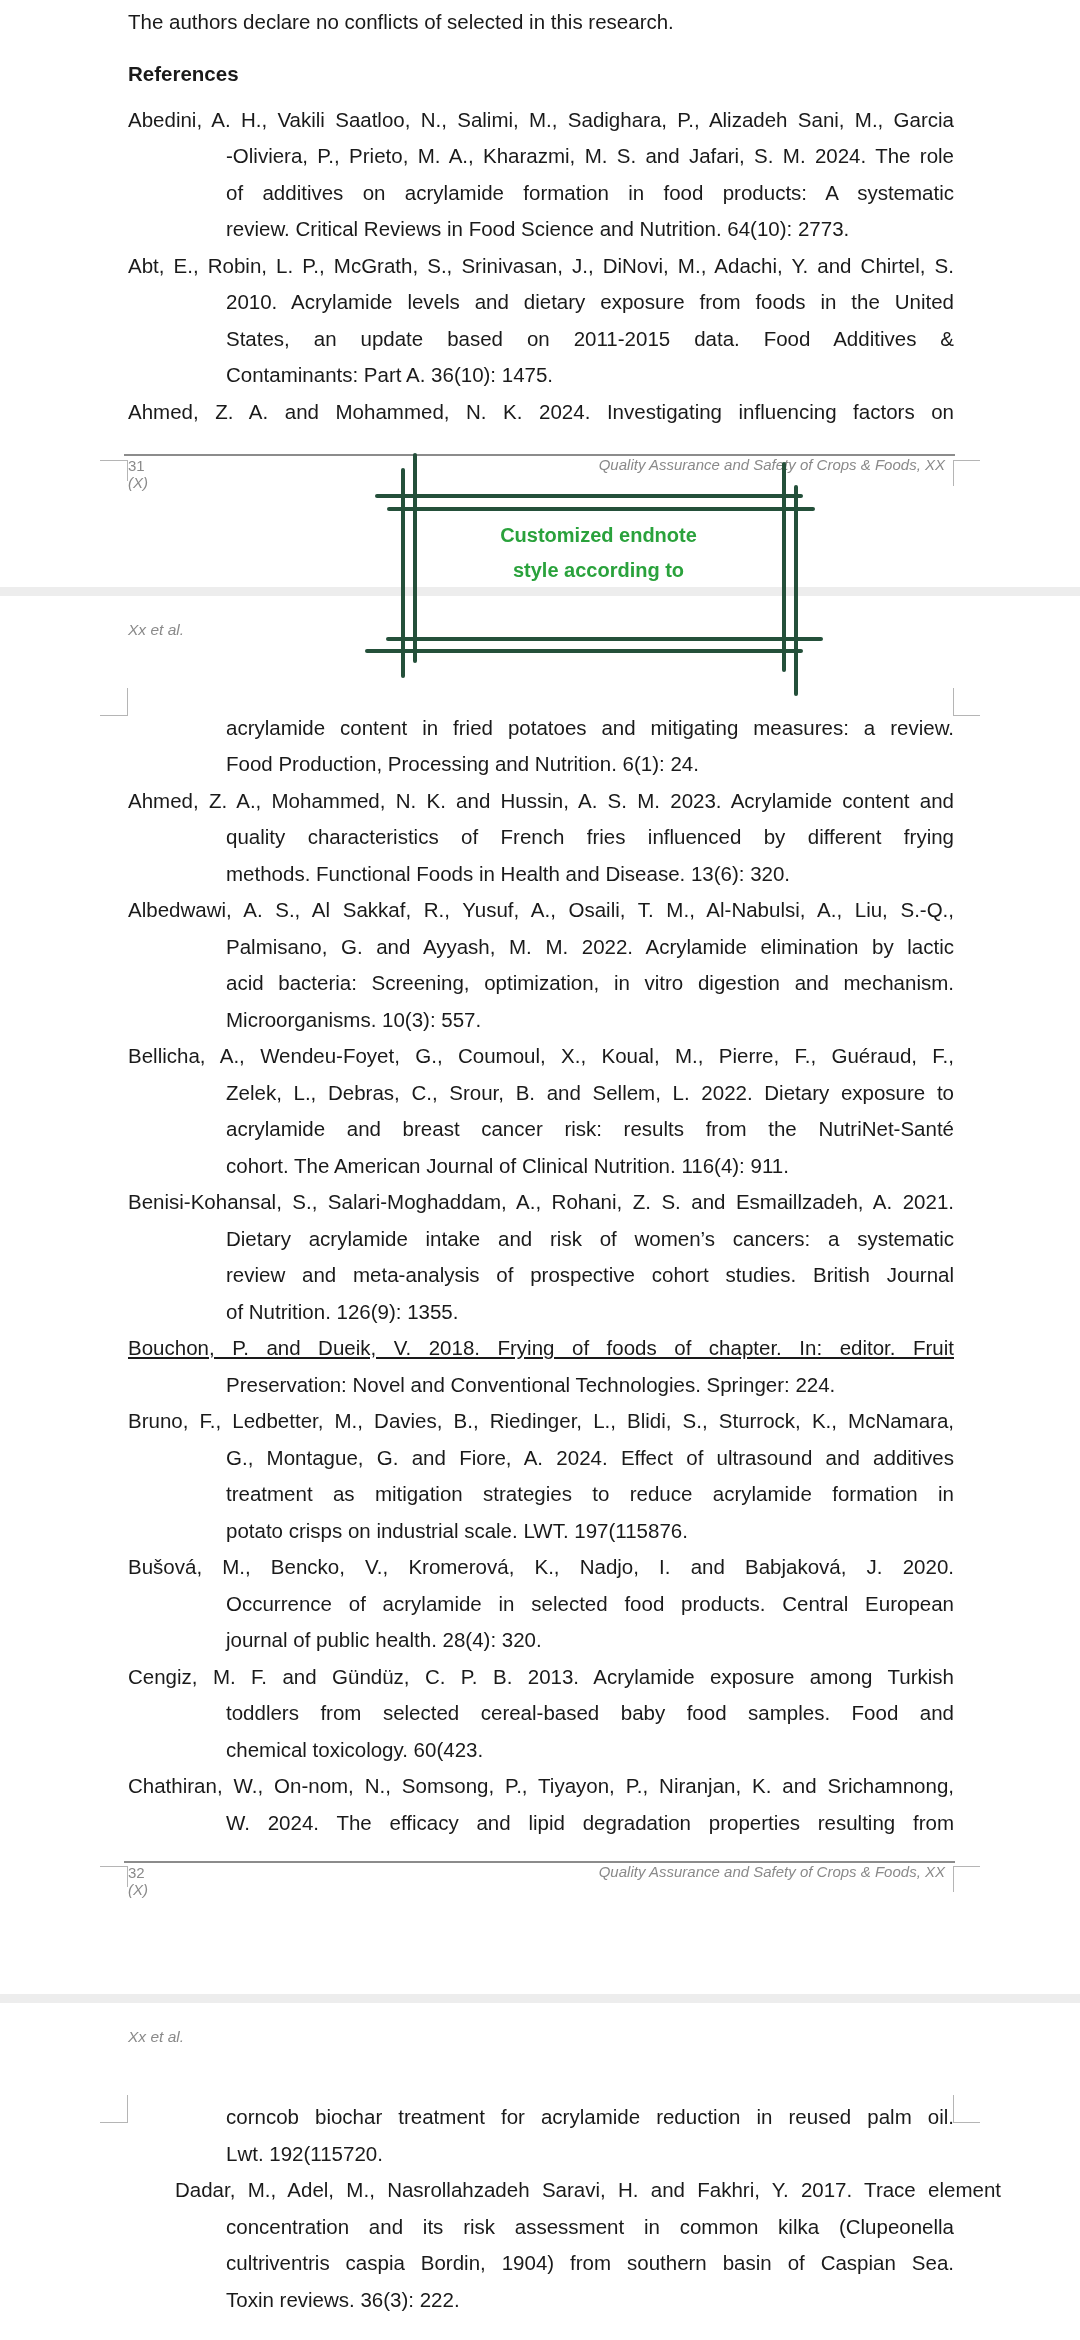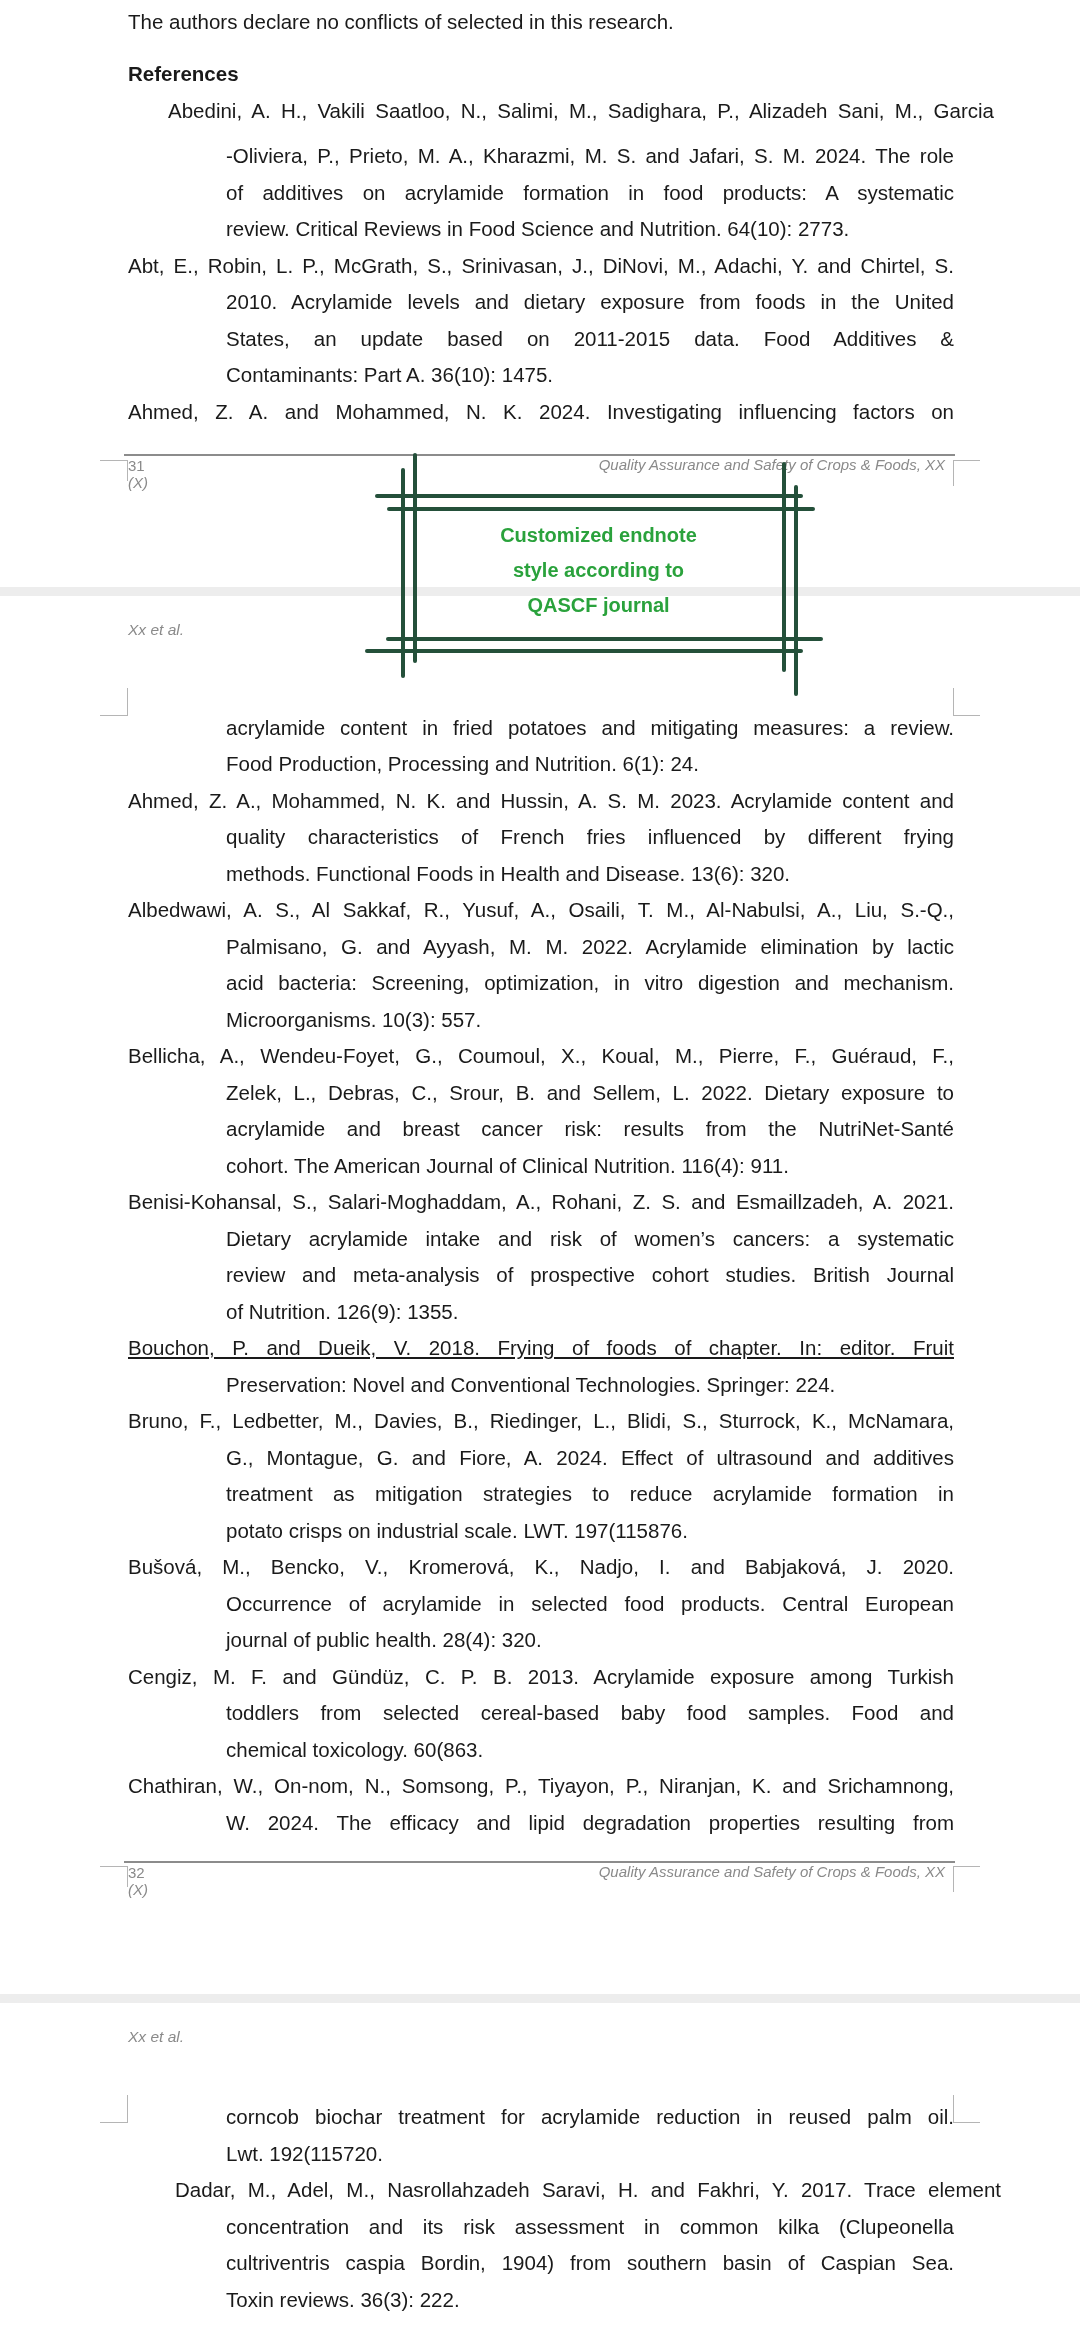--- a/index.html
+++ b/index.html
@@ -30,21 +30,21 @@
   }
 </style>
 </head>
 <body>
 
 <div class="line" style="left:128px; top:4px;">The authors declare no conflicts of selected in this research.</div>
 <div class="line heading" style="left:128px; top:56px;">References</div>
 
 <div class="block" style="top:0;">
 
-  <div class="line j" style="top:93px;margin-left:40px;">Abedini, A. H., Vakili Saatloo, N., Salimi, M., Sadighara, P., Alizadeh Sani, M., Garcia</div>
+  <div class="line j" style="top:102px;">Abedini, A. H., Vakili Saatloo, N., Salimi, M., Sadighara, P., Alizadeh Sani, M., Garcia</div>
   <div class="line j ind" style="top:138px;">-Oliviera, P., Prieto, M. A., Kharazmi, M. S. and Jafari, S. M. 2024. The role</div>
   <div class="line j ind" style="top:175px;">of additives on acrylamide formation in food products: A systematic</div>
   <div class="line ind" style="top:211px;">review. Critical Reviews in Food Science and Nutrition. 64(10): 2773.</div>
 
   <div class="line j" style="top:248px;">Abt, E., Robin, L. P., McGrath, S., Srinivasan, J., DiNovi, M., Adachi, Y. and Chirtel, S.</div>
   <div class="line j ind" style="top:284px;">2010. Acrylamide levels and dietary exposure from foods in the United</div>
   <div class="line j ind" style="top:321px;">States, an update based on 2011-2015 data. Food Additives &amp;</div>
   <div class="line ind" style="top:357px;">Contaminants: Part A. 36(10): 1475.</div>
 
   <div class="line j" style="top:394px;">Ahmed, Z. A. and Mohammed, N. K. 2024. Investigating influencing factors on</div>
@@ -94,21 +94,21 @@
   <div class="line j ind" style="top:1440px;">G., Montague, G. and Fiore, A. 2024. Effect of ultrasound and additives</div>
   <div class="line j ind" style="top:1476px;">treatment as mitigation strategies to reduce acrylamide formation in</div>
   <div class="line ind" style="top:1513px;">potato crisps on industrial scale. LWT. 197(115876.</div>
 
   <div class="line j" style="top:1549px;">Bušová, M., Bencko, V., Kromerová, K., Nadjo, I. and Babjaková, J. 2020.</div>
   <div class="line j ind" style="top:1586px;">Occurrence of acrylamide in selected food products. Central European</div>
   <div class="line ind" style="top:1622px;">journal of public health. 28(4): 320.</div>
 
   <div class="line j" style="top:1659px;">Cengiz, M. F. and Gündüz, C. P. B. 2013. Acrylamide exposure among Turkish</div>
   <div class="line j ind" style="top:1695px;">toddlers from selected cereal-based baby food samples. Food and</div>
-  <div class="line ind" style="top:1732px;">chemical toxicology. 60(863.</div>
+  <div class="line ind" style="top:1732px;">chemical toxicology. 60(423.</div>
 
   <div class="line j" style="top:1768px;">Chathiran, W., On-nom, N., Somsong, P., Tiyayon, P., Niranjan, K. and Srichamnong,</div>
   <div class="line j ind" style="top:1805px;">W. 2024. The efficacy and lipid degradation properties resulting from</div>
 </div>
 
 <div class="hline" style="left:124px; top:1861px; width:831px; height:1.5px;"></div>
 <div class="corner" style="left:100px; top:1866px; width:27px; height:20px; border-top-width:1.5px; border-right-width:1.5px;"></div>
 <div class="corner" style="left:953px; top:1866px; width:26px; height:25px; border-top-width:1.5px; border-left-width:1.5px;"></div>
 <div class="footer-text" style="left:128px; top:1864px;">32</div>
 <div class="footer-text it" style="left:128px; top:1881px;">(X)</div>
@@ -135,15 +135,14 @@
   <div class="ov-line" style="left:413px; top:453px; width:3.5px; height:210px;"></div>
   <div class="ov-line" style="left:782px; top:462px; width:3.5px; height:210px;"></div>
   <div class="ov-line" style="left:794px; top:485px; width:3.5px; height:211px;"></div>
   <div class="ov-line" style="left:375px; top:494px; width:428px; height:3.5px;"></div>
   <div class="ov-line" style="left:387px; top:507px; width:428px; height:3.5px;"></div>
   <div class="ov-line" style="left:386px; top:637px; width:437px; height:3.5px;"></div>
   <div class="ov-line" style="left:365px; top:649px; width:438px; height:3.5px;"></div>
   <div class="stamp-text">
     <div>Customized endnote</div>
     <div>style according to</div>
-    <div>QASCF journal</div>
   </div>
 </div>
 
 </body></html>

